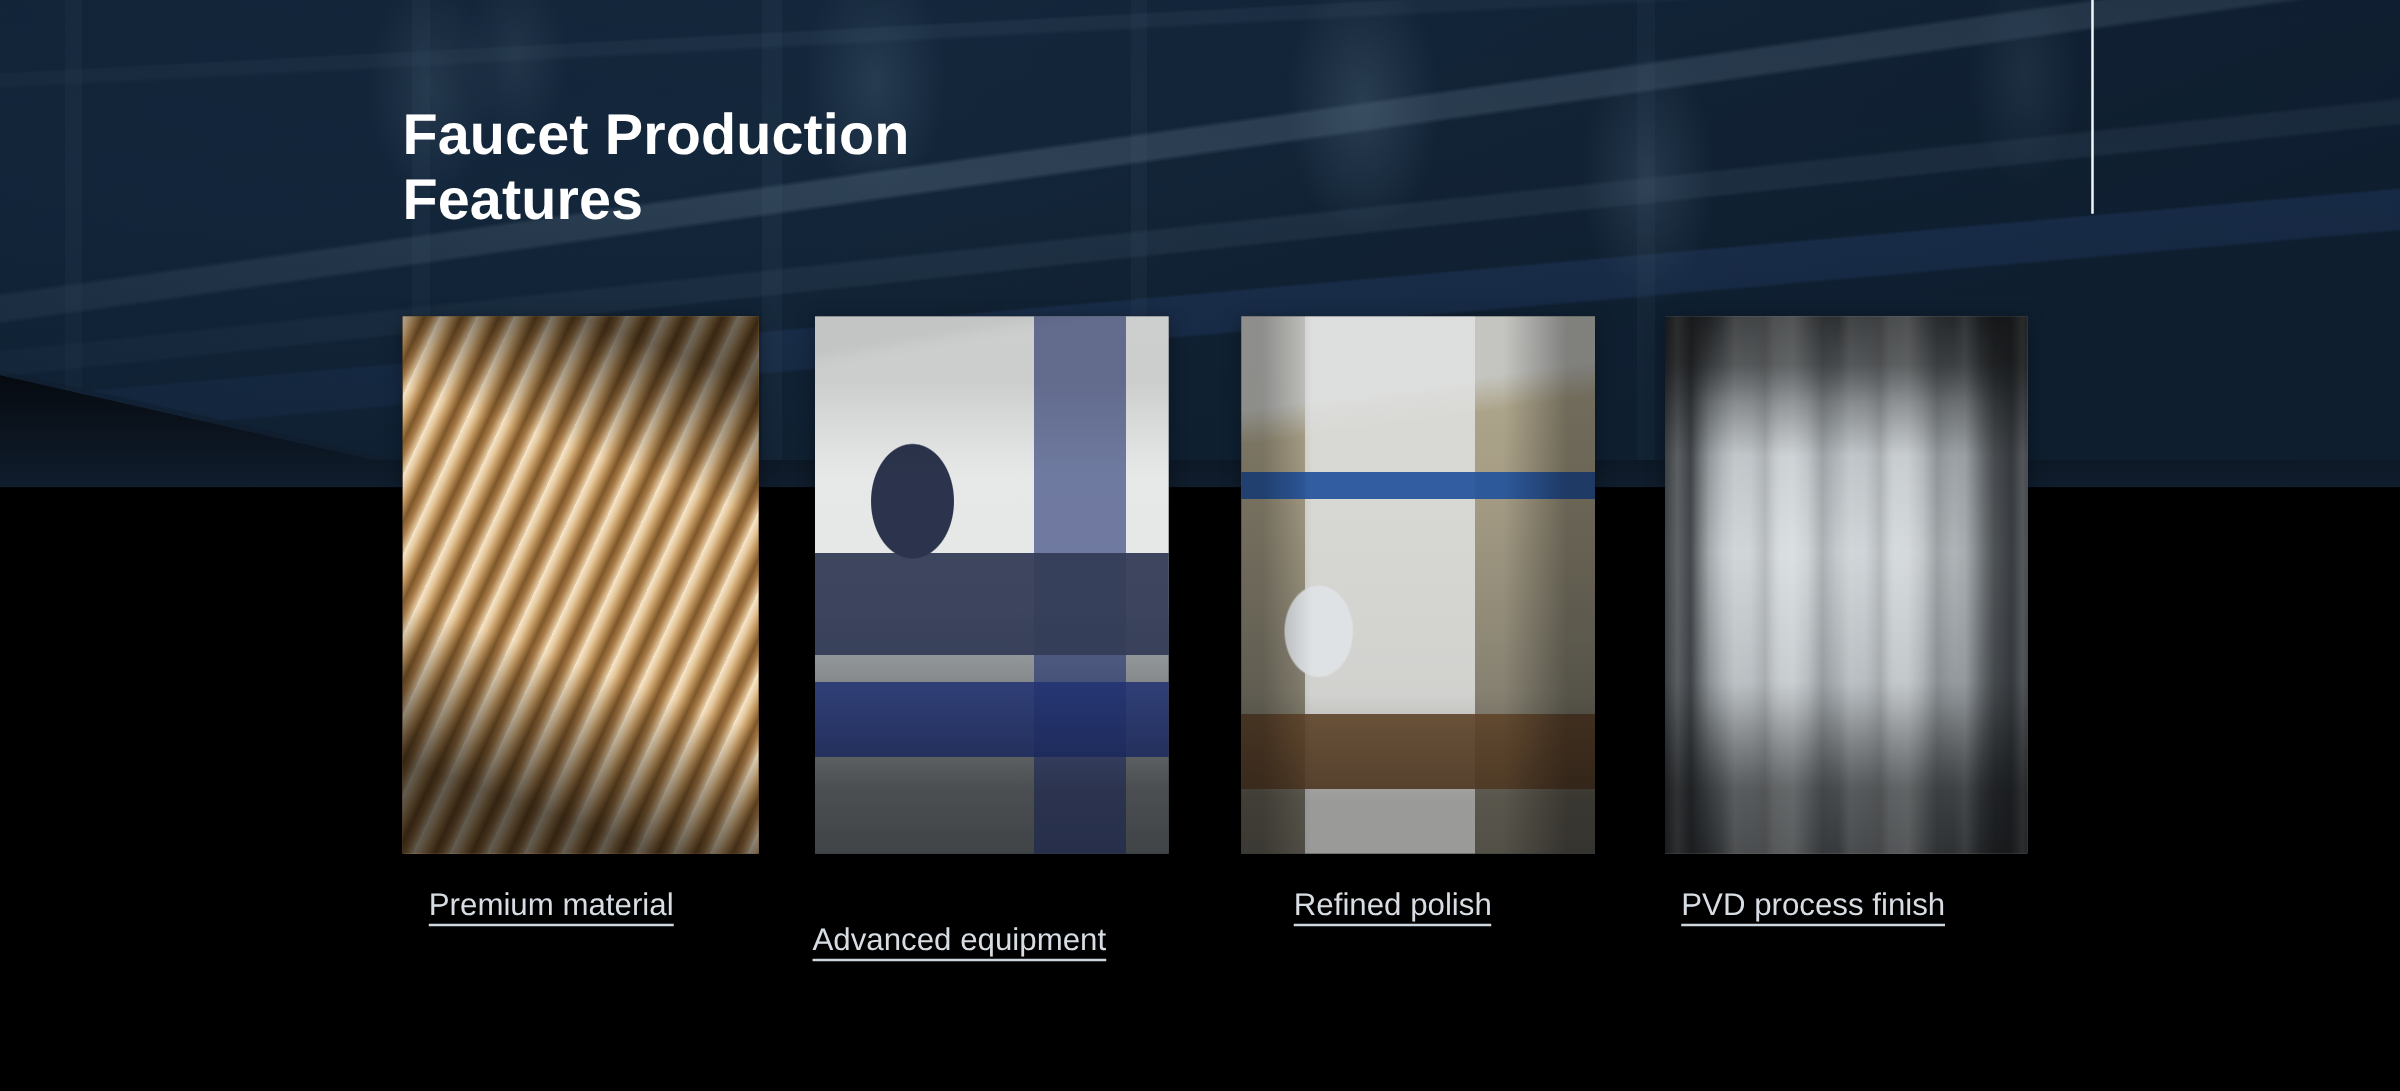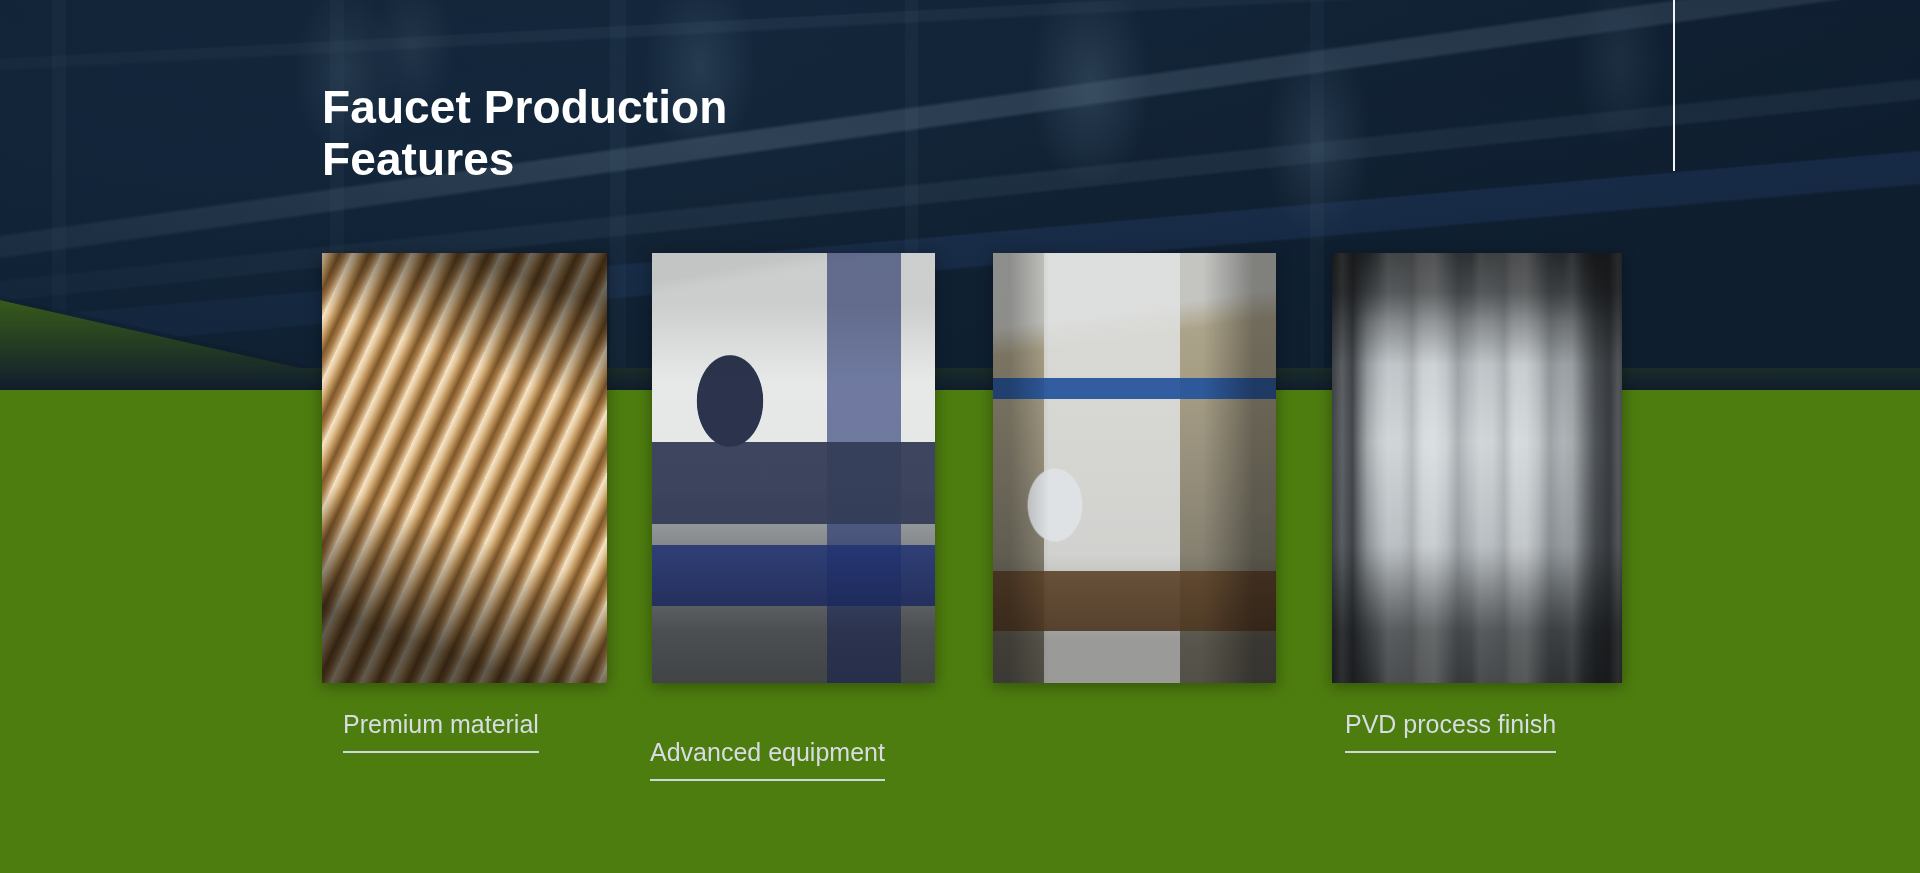--- a/index.html
+++ b/index.html
@@ -12,21 +12,21 @@
     height: 873px;
     overflow: hidden;
     font-family: "Liberation Sans", sans-serif;
   }
 
   
   .stage {
     position: relative;
     width: 1920px;
     height: 873px;
-    background: #4d7c0f;
+    background: #000000;
     overflow: hidden;
   }
 
   
   .bg-band {
     position: absolute;
     left: 0;
     top: 0;
     width: 1920px;
     height: 380px;
@@ -240,21 +240,20 @@
       linear-gradient(0deg, rgba(0,0,0,0.42) 0 12%, rgba(0,0,0,0) 32%);
   }
 
   
   .caption {
     position: absolute;
     color: #d7dde3;
     font-size: 25px;
     font-weight: 400;
     white-space: nowrap;
-    padding-bottom: 12px;
     border-bottom: 2px solid #cfd7de;
   }
   .cap-1 { left: 343px; top: 710px; }
   .cap-2 { left: 650px; top: 738px; }
   .cap-3 { left: 1035px; top: 710px; }
   .cap-4 { left: 1345px; top: 710px; }
 </style>
 </head>
 <body>
 
@@ -285,15 +284,16 @@
       <div class="photo ph-polish"></div>
     </div>
 
     <div class="card card-4">
       <div class="photo ph-pvd"></div>
     </div>
   </div>
 
   <div class="caption cap-1">Premium material</div>
   <div class="caption cap-2">Advanced equipment</div>
+  <div class="caption cap-3">Refined polish</div>
   <div class="caption cap-4">PVD process finish</div>
 
 </div>
 
 </body></html>

